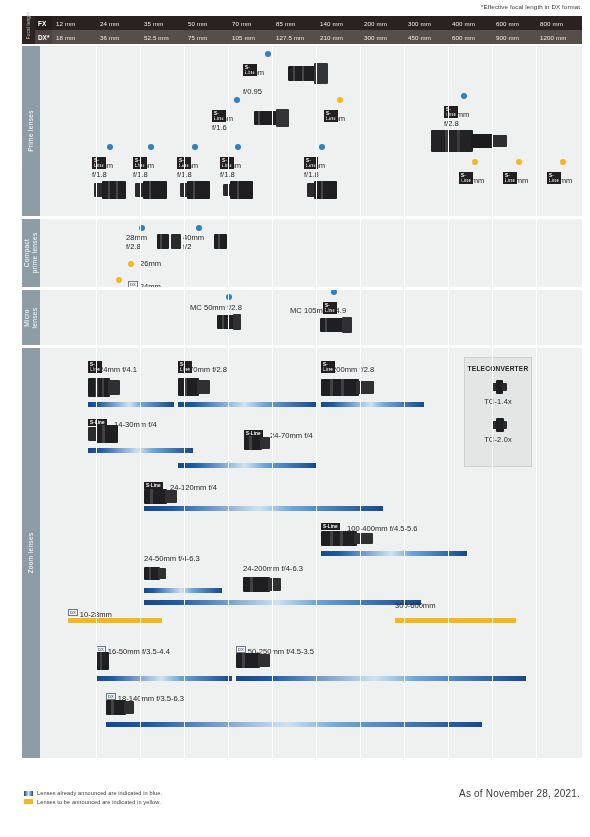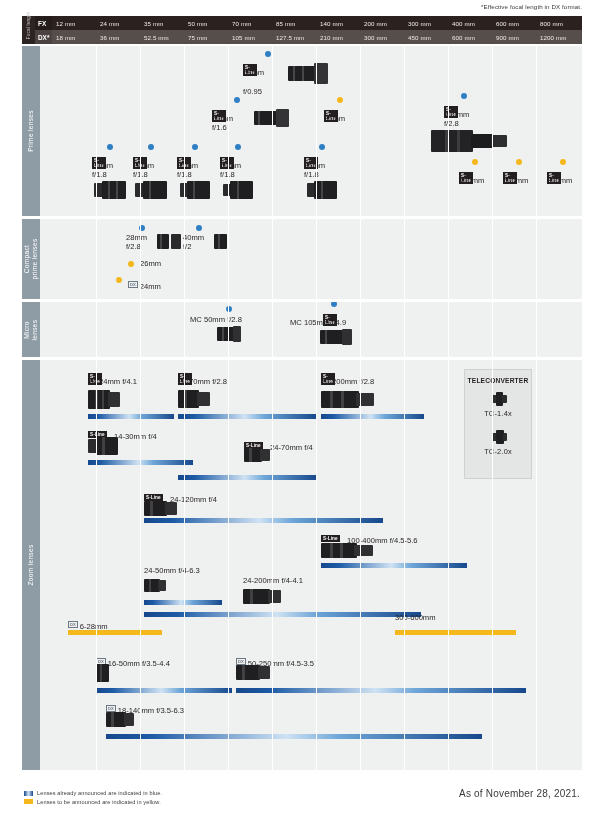--- a/index.html
+++ b/index.html
@@ -293,21 +293,21 @@
           <div class="gl" style="left: 232px;"></div>
           <div class="gl" style="left: 276px;"></div>
           <div class="gl" style="left: 320px;"></div>
           <div class="gl" style="left: 364px;"></div>
           <div class="gl" style="left: 408px;"></div>
           <div class="gl" style="left: 452px;"></div>
           <div class="gl" style="left: 496px;"></div>
         </div>
     </div>
 
-    <div class="sect" style="height:80px">
+    <div class="sect" style="height:68px">
       <div class="sidebar">
         <div class="vtext">Compact<br>prime lenses</div>
       </div>
       <div class="plot" id="plot-compact">
 
         <div class="item" style="left:86px;top:6px">
           <div class="dot blue" style="left:13px;top:0"></div>
           <div class="lbl" style="position:absolute;left:0;top:8px">28mm</div>
           <div class="lbl" style="position:absolute;left:0;top:17px">f/2.8</div>
           <div class="lens" style="left:31px;top:9px;width:12px;height:15px">
@@ -492,32 +492,32 @@
           <div class="lbl" style="position:absolute;left:0;top:0">24-50mm f/4-6.3</div>
           <div class="lens" style="left:0;top:12px;width:22px;height:15px">
             <i class="lensbody" style="left:0;top:1px;width:16px;height:13px;background:#1f1f21"></i>
             <i class="lensbody" style="left:14px;top:2px;width:8px;height:11px;background:#303033"></i>
             <i style="left:5px;top:1px;width:2px;height:13px;background:#414144"></i>
           </div>
         </div>
         <div class="bar blue" style="left:104px;top:240px;width:78px"></div>
 
         <div class="item" style="left:203px;top:216px">
-          <div class="lbl" style="position:absolute;left:0;top:0">24-200mm f/4-4.1</div>
+          <div class="lbl" style="position:absolute;left:0;top:0">24-200mm f/4-6.3</div>
           <div class="lens" style="left:0;top:12px;width:38px;height:17px">
             <i class="lensbody" style="left:0;top:1px;width:27px;height:15px;background:#1f1f21"></i>
             <i class="lensbody" style="left:25px;top:2px;width:13px;height:13px;background:#303033"></i>
             <i style="left:7px;top:1px;width:3px;height:15px;background:#414144"></i>
           </div>
         </div>
         <div class="bar blue" style="left:104px;top:252px;width:277px"></div>
 
         <div class="item" style="left:28px;top:255px">
           <div style="position:absolute;left:0;top:0;white-space:nowrap">
-            <span class="dxbadge">DX</span><span class="lbl" style="display:inline">6-28mm</span>
+            <span class="dxbadge">DX</span><span class="lbl" style="display:inline">10-28mm</span>
           </div>
         </div>
         <div class="bar yellow" style="left:28px;top:270px;width:94px"></div>
 
         <div class="item" style="left:355px;top:253px">
           <div class="lbl" style="position:absolute;left:0;top:0">300-600mm</div>
         </div>
         <div class="bar yellow" style="left:355px;top:270px;width:121px"></div>
 
         <div class="item" style="left:56px;top:292px">

